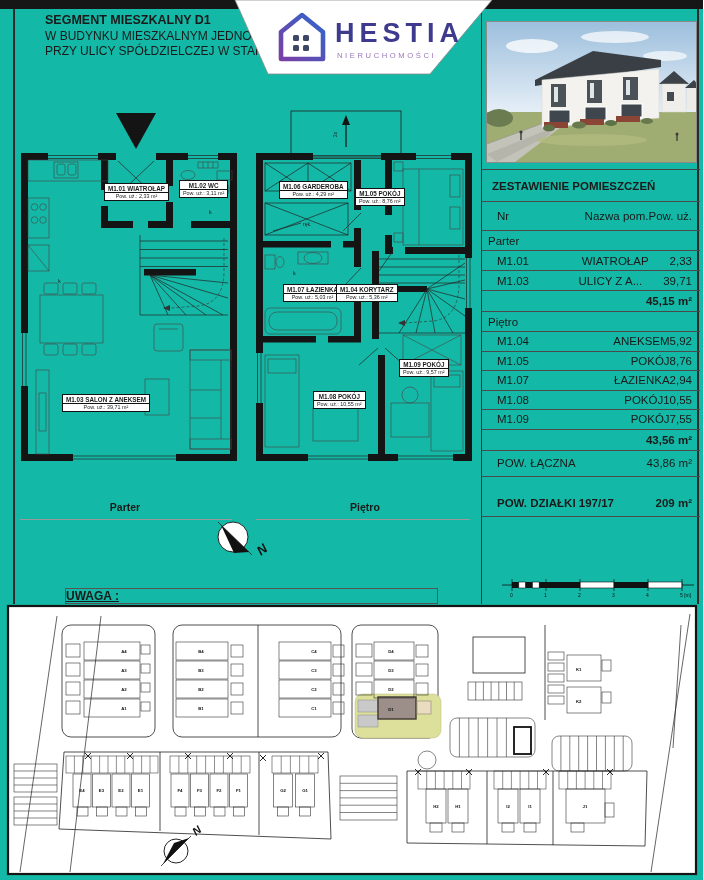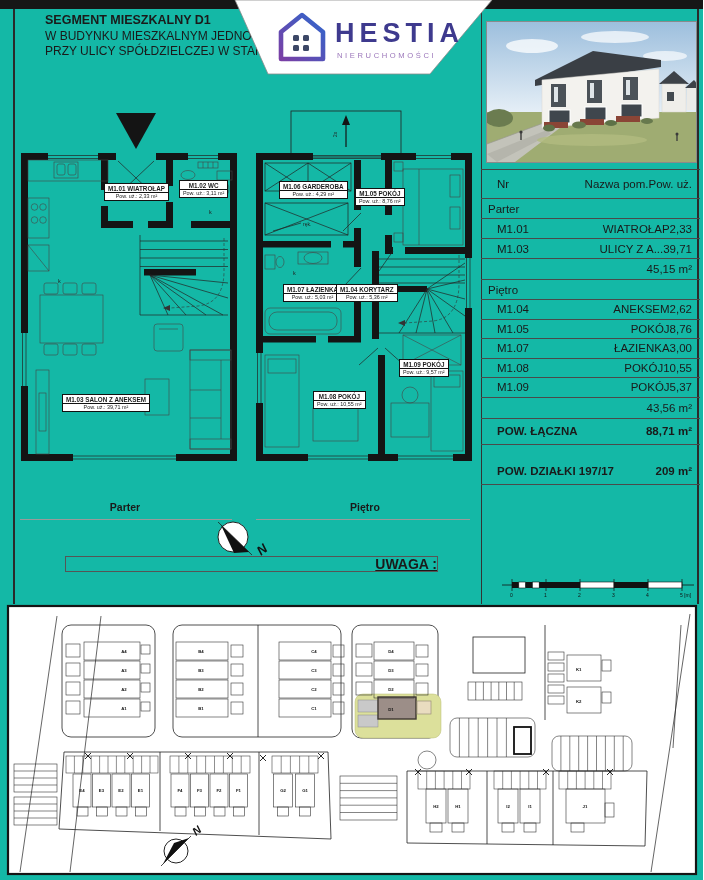--- a/index.html
+++ b/index.html
@@ -19,36 +19,36 @@
   #photo{left:486px;top:21px;width:209px;height:140px;border:1px solid #8a8a8a;z-index:1;}
   
   #planP{left:18px;top:103px;width:225px;height:420px;}
   #planQ{left:253px;top:103px;width:225px;height:420px;}
   .rlbl{position:absolute;z-index:4;background:#fff;border:1px solid #111;text-align:center;}
   .rlbl .n{font-size:6.3px;font-weight:700;border-bottom:1px solid #111;padding:1px 3px 0;white-space:nowrap;}
   .rlbl .a{font-size:5.4px;padding:0 3px 1px;white-space:nowrap;color:#222;}
   .caption{position:absolute;font-weight:bold;font-size:10.5px;}
   .caprule{position:absolute;height:1px;background:#9a9a9a;}
   
-  #notice{left:65px;top:556px;width:371px;border:1px solid #555;text-align:right;
-          font-size:14px;line-height:10px;padding:2px 0;z-index:3;}
+  #notice{left:65px;top:588px;width:371px;border:1px solid #555;text-align:left;
+          font-size:12px;line-height:10px;padding:2px 0;z-index:3;}
   #notice .t1{font-weight:bold;text-decoration:underline;}
   
   #sched{left:481px;top:169px;width:219px;border-top:1px solid #444;font-size:11.5px;z-index:2;}
   #sched>div{box-sizing:border-box;border-bottom:1px solid #4a4a4a;display:flex;align-items:center;}
   .s-title{height:32px;font-weight:bold;font-size:11.5px;padding-left:11px;}
   .s-cols{height:29px;}
   .s-sec{height:20px;padding-left:7px;}
-  .s-row{height:20px;}
+  .s-row{height:20px;gap:21px;}
   .s-row2{height:19.5px;}
   .cnr{width:72px;padding-left:16px;box-sizing:border-box;}
   .cnm{flex:1;text-align:right;}
   .cpw{margin-left:auto;padding-right:8px;}
-  .s-sub{height:21px;font-weight:normal;justify-content:flex-end;padding-right:8px;text-align:right;}
-  .s-tot{height:26px;font-weight:bold;}
+  .s-sub{height:21px;font-weight:bold;justify-content:flex-end;padding-right:8px;text-align:right;}
+  .s-tot{height:26px;font-weight:normal;}
   .s-gap{height:14px;border-bottom:none !important;}
   .s-plot{height:26px;font-weight:bold;justify-content:center;}
   
   #sbar{left:500px;top:572px;width:196px;height:27px;z-index:2;}
   #compT{left:205px;top:512px;width:85px;height:58px;}
   
   #site{left:0;top:600px;width:704px;height:280px;}
   svg text{font-family:"Liberation Sans",sans-serif;}
 </style>
 </head>
@@ -375,20 +375,21 @@
     <line x1="13" y1="10" x2="47" y2="43" stroke="#222" stroke-width="0.8"></line>
     <polygon points="16,13 44,40 29,41" fill="#111"></polygon>
     <text x="56" y="44" font-size="13" font-weight="bold" font-style="italic" fill="#111" transform="rotate(-38 56 44)">N</text>
   </svg>
 
   <div class="abs" id="notice">
     <div class="t1">UWAGA :</div>
   </div>
 
   <div class="abs" id="sched">
+    <div class="s-title">ZESTAWIENIE POMIESZCZEŃ</div>
     <div class="s-cols">
       <span class="cnr">Nr</span>
       <span class="cnm">Nazwa pom.</span>
       <span class="cpw">Pow. uż.</span>
     </div>
     <div class="s-sec">Parter</div>
     <div class="s-row">
       <span class="cnr">M1.01</span>
       <span class="cnm">WIATROŁAP</span>
       <span class="cpw">2,33</span>
@@ -396,46 +397,46 @@
     <div class="s-row">
       <span class="cnr">M1.03</span>
       <span class="cnm">ULICY Z A...</span>
       <span class="cpw">39,71</span>
     </div>
     <div class="s-sub">45,15 m²</div>
     <div class="s-sec">Piętro</div>
     <div class="s-row2">
       <span class="cnr">M1.04</span>
       <span class="cnm">ANEKSEM</span>
-      <span class="cpw">2,62</span>
+      <span class="cpw">5,92</span>
     </div>
     <div class="s-row2">
       <span class="cnr">M1.05</span>
       <span class="cnm">POKÓJ</span>
       <span class="cpw">8,76</span>
     </div>
     <div class="s-row2">
       <span class="cnr">M1.07</span>
       <span class="cnm">ŁAZIENKA</span>
-      <span class="cpw">3,00</span>
+      <span class="cpw">2,94</span>
     </div>
     <div class="s-row2">
       <span class="cnr">M1.08</span>
       <span class="cnm">POKÓJ</span>
       <span class="cpw">10,55</span>
     </div>
     <div class="s-row2">
       <span class="cnr">M1.09</span>
       <span class="cnm">POKÓJ</span>
-      <span class="cpw">5,37</span>
+      <span class="cpw">7,55</span>
     </div>
     <div class="s-sub">43,56 m²</div>
     <div class="s-tot">
       <span class="cnr" style="width:auto;">POW. ŁĄCZNA</span>
-      <span class="cpw">88,71 m²</span>
+      <span class="cpw">43,86 m²</span>
     </div>
     <div class="s-gap"></div>
     <div class="s-plot">
       <span class="cnr" style="width:auto;">POW. DZIAŁKI 197/17</span>
       <span class="cpw">209 m²</span>
     </div>
   </div>
 
   <svg class="abs" id="sbar" viewBox="0 0 196 27">
     <line x1="2" y1="13" x2="194" y2="13" stroke="#111" stroke-width="0.8"></line>

